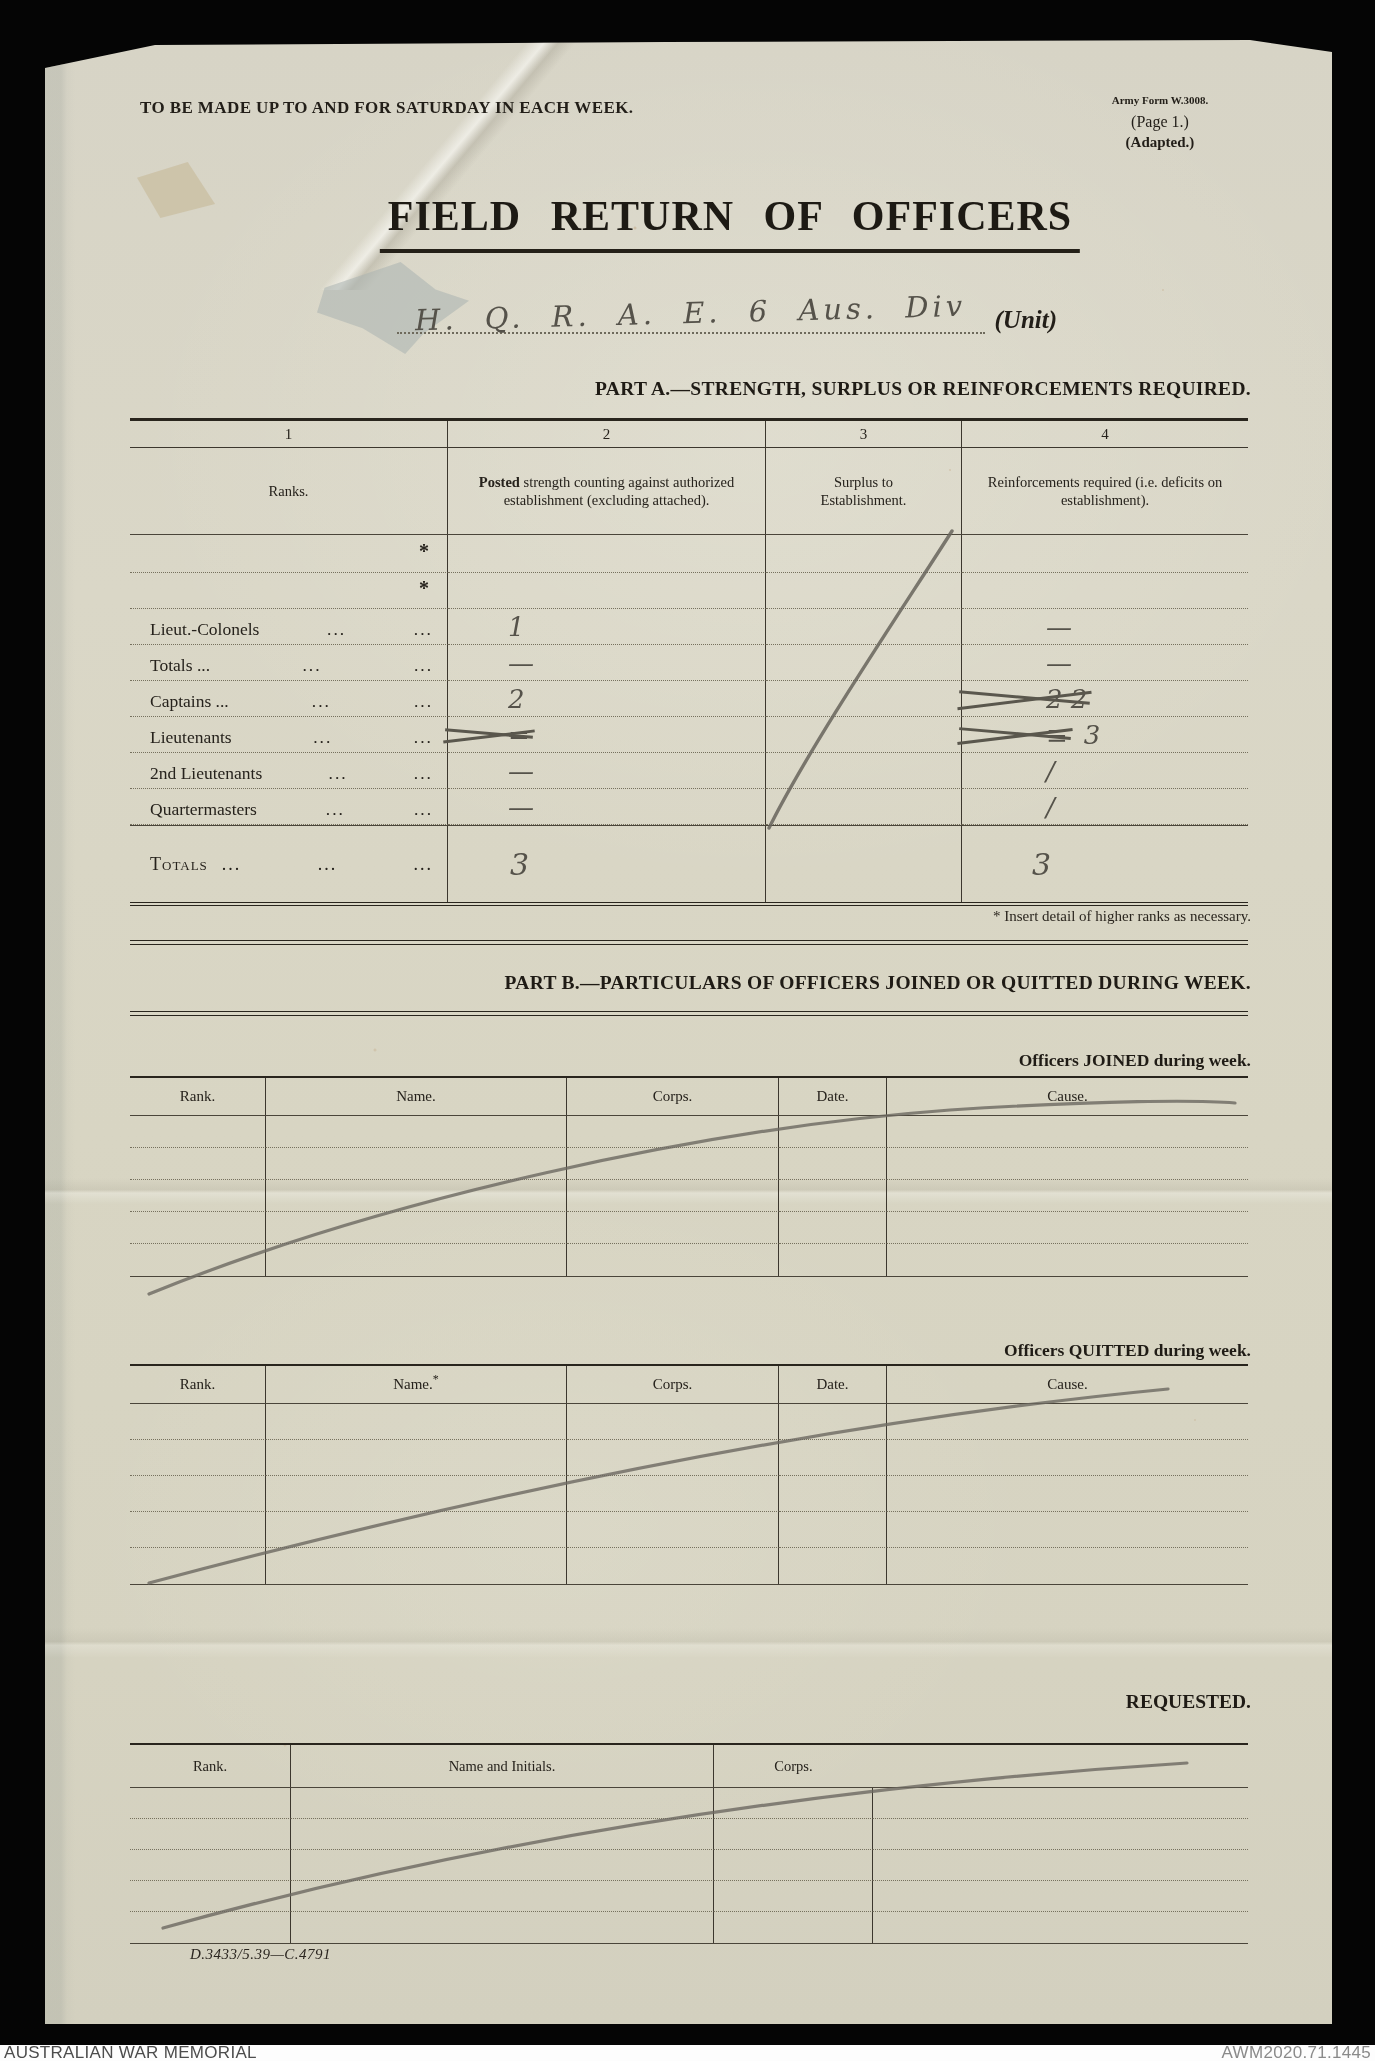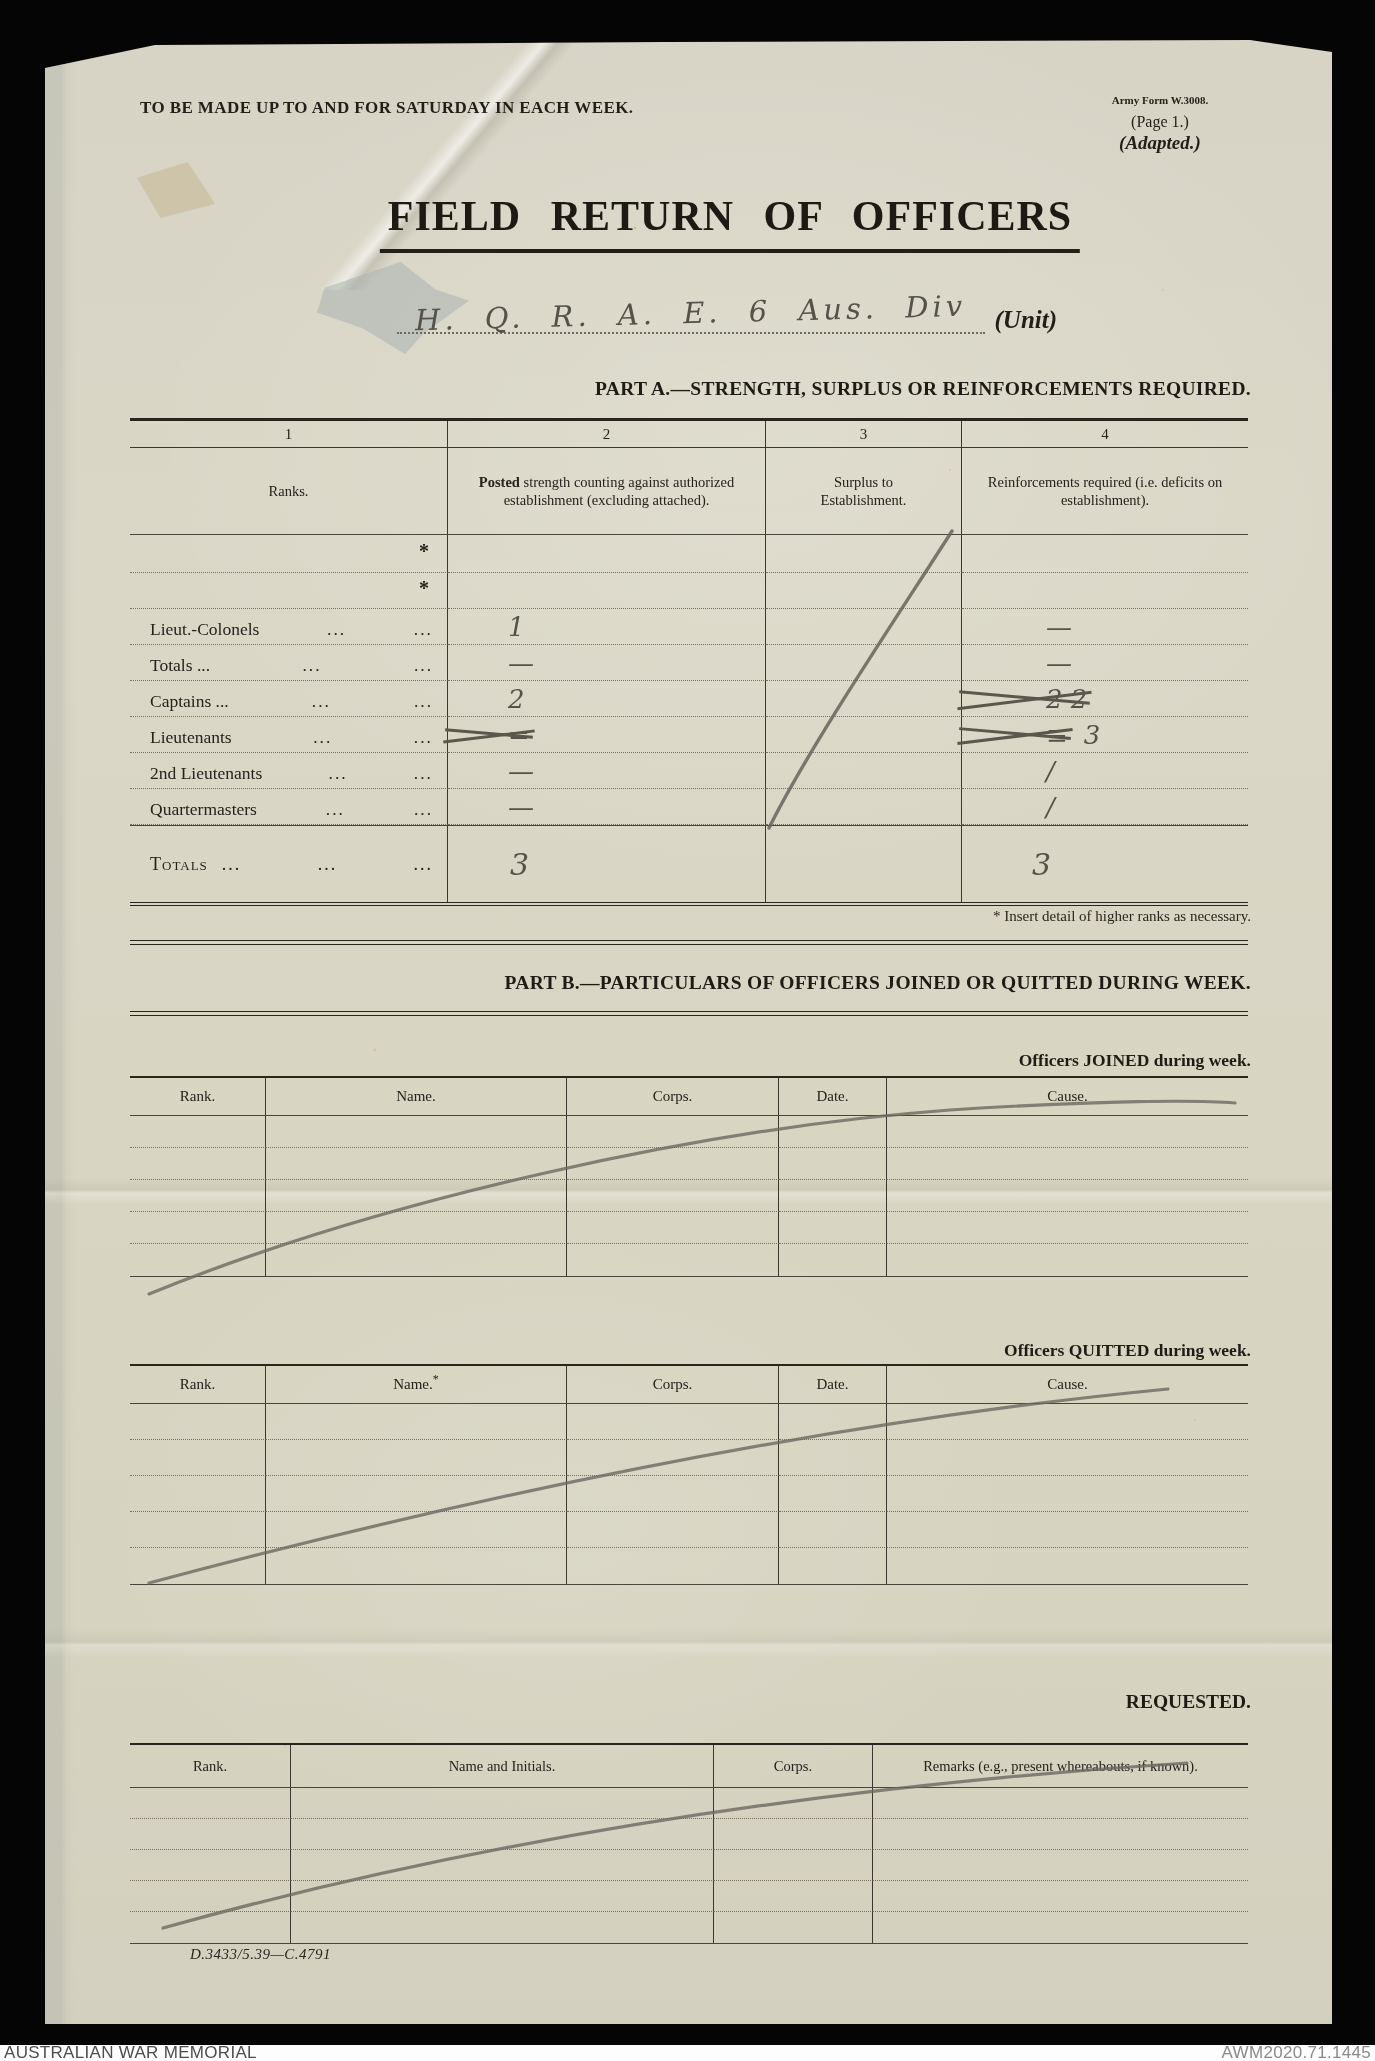--- a/index.html
+++ b/index.html
@@ -37,21 +37,21 @@
     radial-gradient(circle 2px at 1118px 250px, rgba(168,116,60,.28), transparent 70%),
     radial-gradient(circle 3px at 330px 1010px, rgba(168,116,60,.25), transparent 70%),
     radial-gradient(circle 2px at 1150px 1380px, rgba(168,116,60,.25), transparent 70%),
     radial-gradient(circle 3px at 240px 1705px, rgba(168,116,60,.22), transparent 70%);}
   
   .instruction{position:absolute;left:95px;top:58px;font-size:17px;font-weight:bold;letter-spacing:.4px;
     font-stretch:condensed;color:#221e18;}
   .form-id{position:absolute;left:1030px;top:50px;width:170px;text-align:center;color:#221e18;line-height:21px;}
   .form-id .l1{font-weight:bold;font-size:11px;display:block;}
   .form-id .l2{font-size:16px;display:block;}
-  .form-id .l3{font-weight:bold;font-size:19px;display:block;font-style:italic;}
+  .form-id .l3{font-weight:bold;font-size:15px;display:block;}
   .title{position:absolute;left:685px;top:152px;transform:translateX(-50%);
     font-size:42px;font-weight:bold;letter-spacing:1px;word-spacing:18px;color:#1d1a14;
     border-bottom:4px solid #242018;padding:0 8px 9px 8px;white-space:nowrap;}
   .unit-line{position:absolute;left:352px;top:256px;width:660px;display:flex;align-items:flex-end;}
   .unit-dotted{flex:1 1 auto;border-bottom:2px dotted #6e6a5c;text-align:center;padding-bottom:2px;}
   .unit-label{flex:0 0 auto;font-size:25px;font-weight:bold;font-style:italic;margin-left:10px;color:#221e18;}
   .hw{font-family:"DejaVu Serif", serif;font-style:italic;color:#55524a;}
   .unit-hw{font-size:29px;letter-spacing:4px;word-spacing:14px;display:inline-block;transform:rotate(-1.5deg);}
   .center-band{position:absolute;left:88px;width:1118px;text-align:right;}
   .part-heading{font-size:19.5px;font-weight:bold;letter-spacing:.3px;color:#1f1b15;}
@@ -384,21 +384,20 @@
 
   <div class="center-band" style="top:1626px;">
     <br>
     <span class="partc-heading">REQUESTED.</span>
   </div>
   <div class="btable" style="top:1703px;">
     <div class="c-grid c-head">
       <div class="b-cell">Rank.</div>
       <div class="b-cell">Name and Initials.</div>
       <div class="b-cell">Corps.</div>
-      <div class="b-cell">Remarks (e.g., present whereabouts, if known).</div>
     </div>
     <div class="c-grid c-row">
         <div class="b-cell"></div>
         <div class="b-cell"></div>
         <div class="b-cell"></div>
         <div class="b-cell"></div>
       </div>
     <div class="c-grid c-row">
         <div class="b-cell"></div>
         <div class="b-cell"></div>

